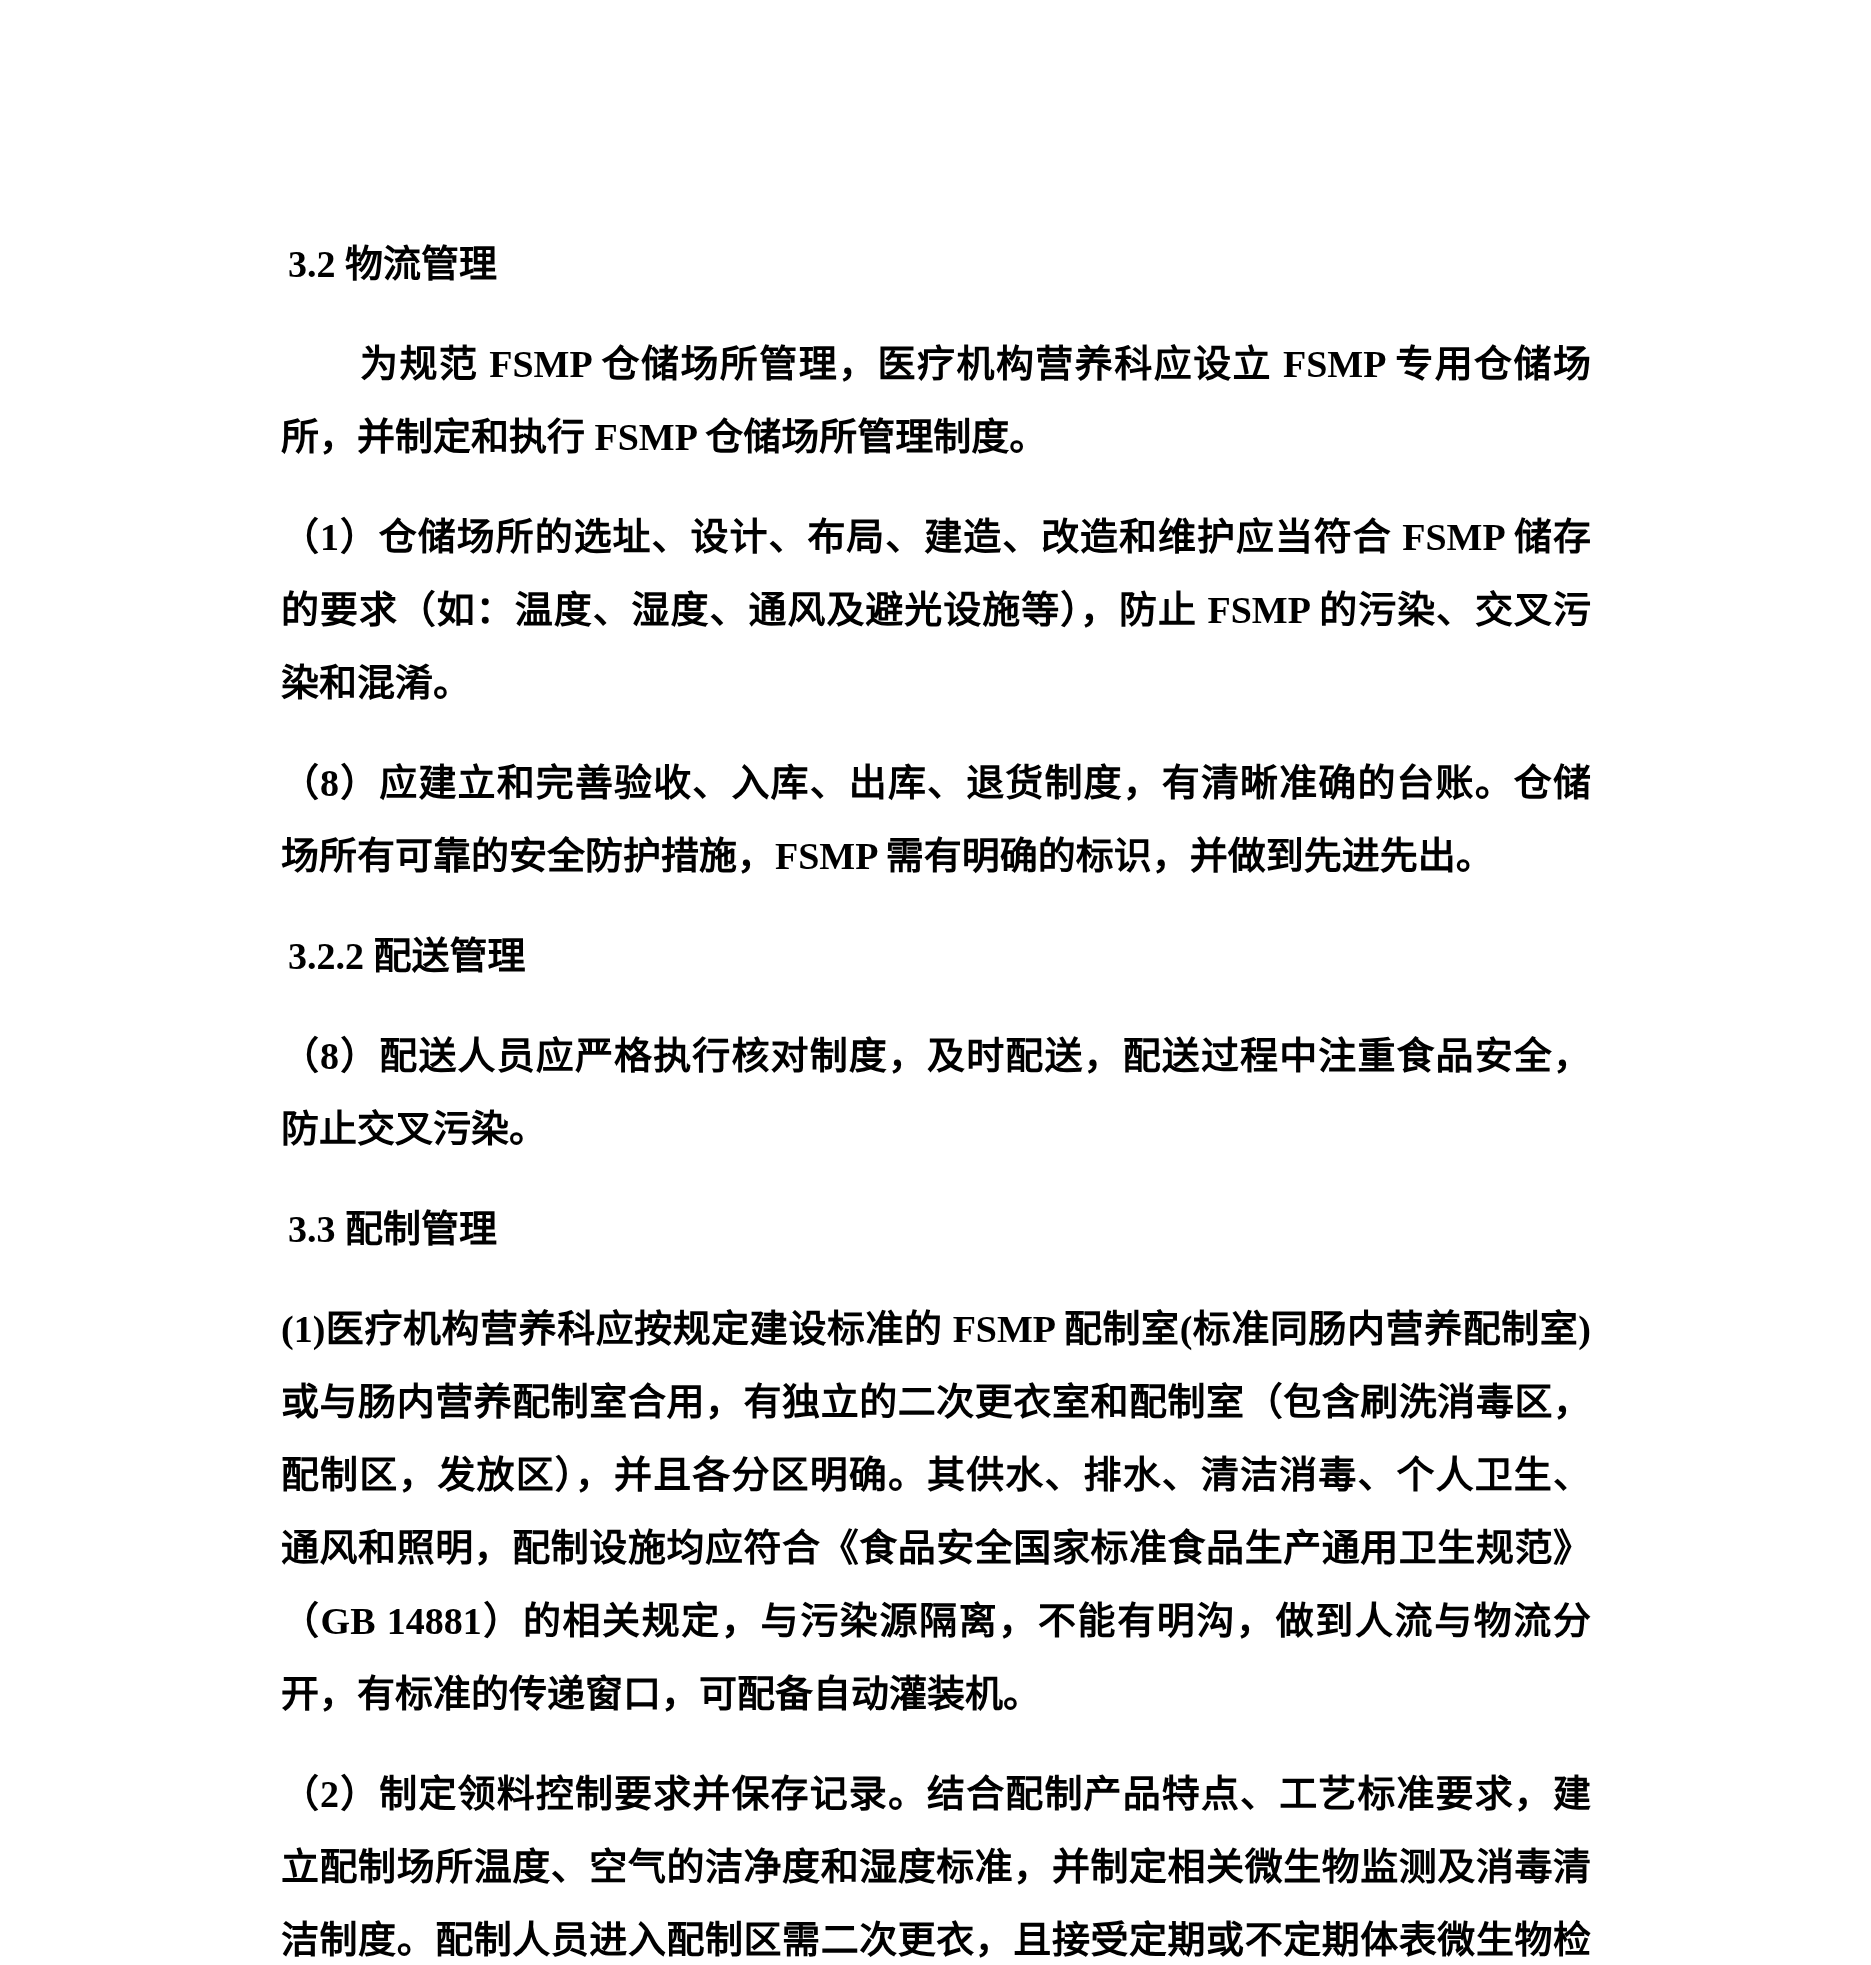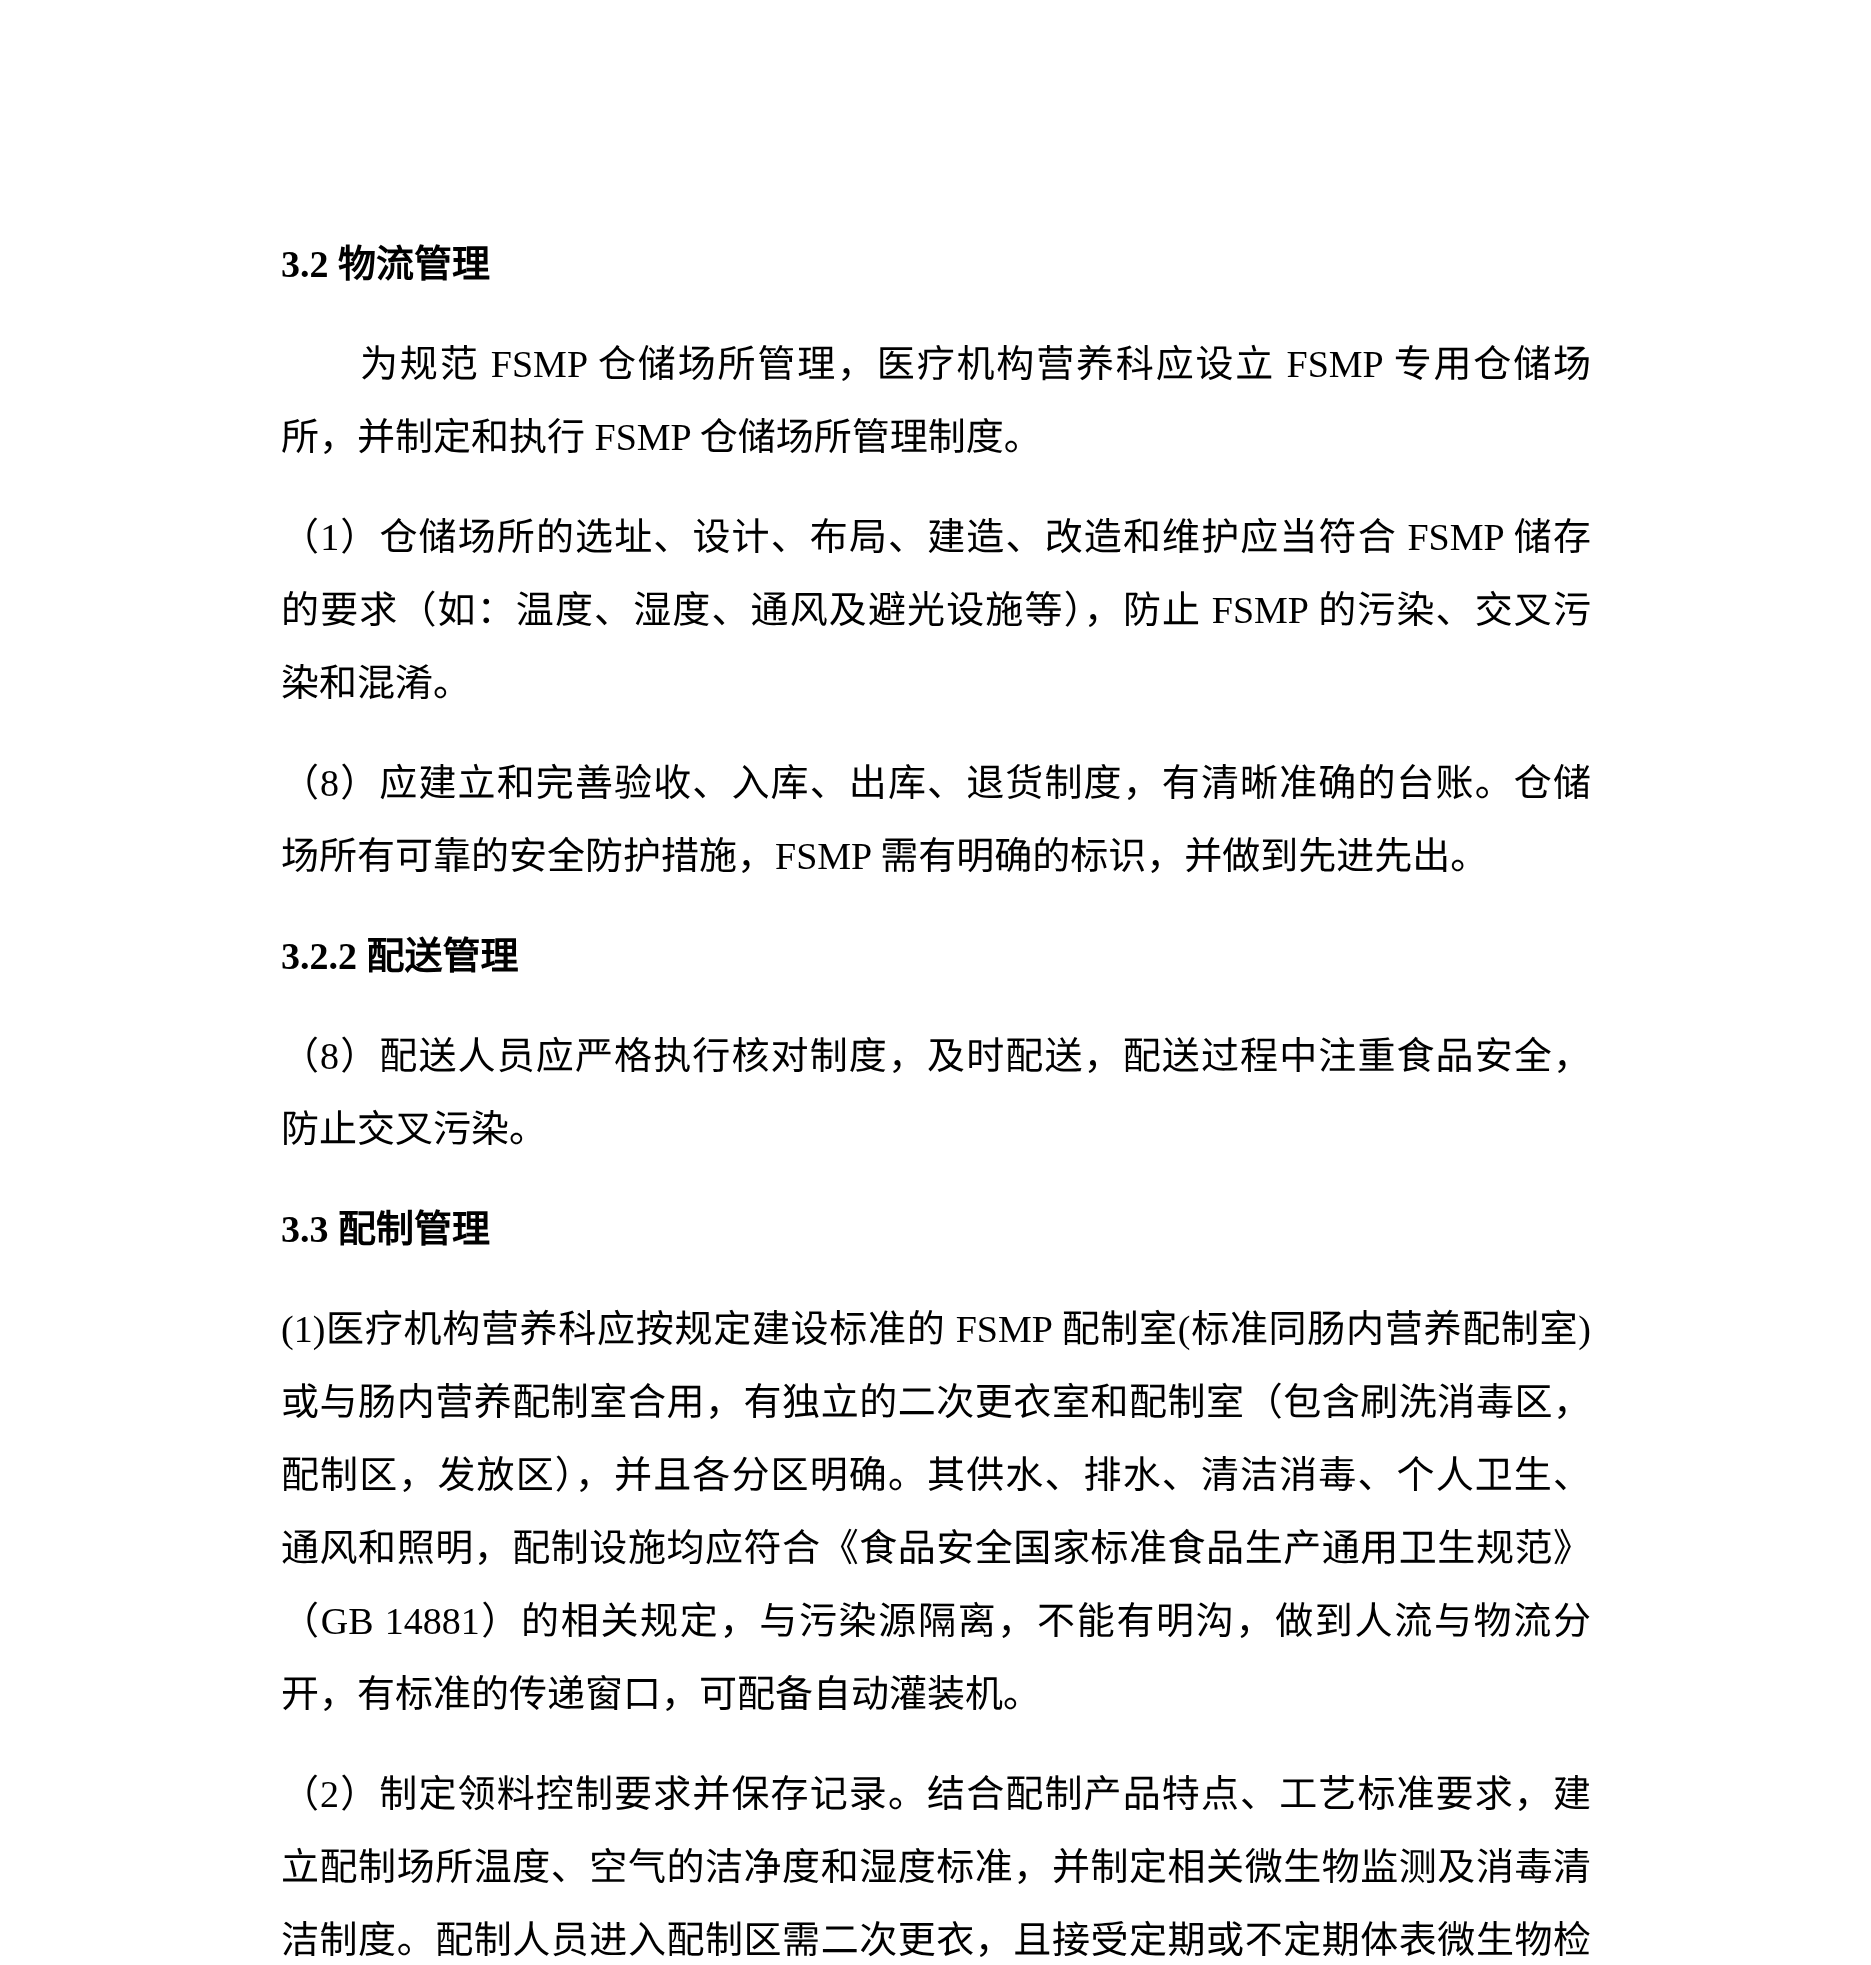--- a/index.html
+++ b/index.html
@@ -23,26 +23,26 @@
   .content {
     position: absolute;
     left: 281px;
     right: 281px;
     top: 228px;
   }
   .heading {
     font-size: 38px;
     font-weight: bold;
     line-height: 73px;
-    margin: 0 0 27px 0;
+    margin: 0 0 27px 7px;
     white-space: pre-wrap;
   }
   .para {
     font-size: 38px;
-    font-weight: normal;
+    font-weight: bold;
     line-height: 73px;
     margin: 0 0 27px 0;
     text-align: justify;
     white-space: pre-wrap;
   }
   .para.indent {
     text-indent: 79px;
   }
 </style>
 </head>

